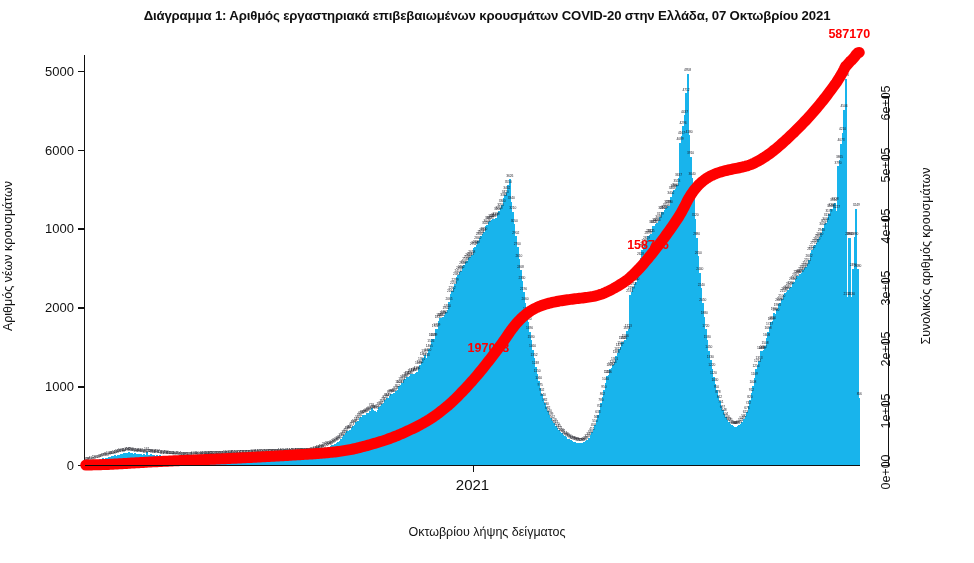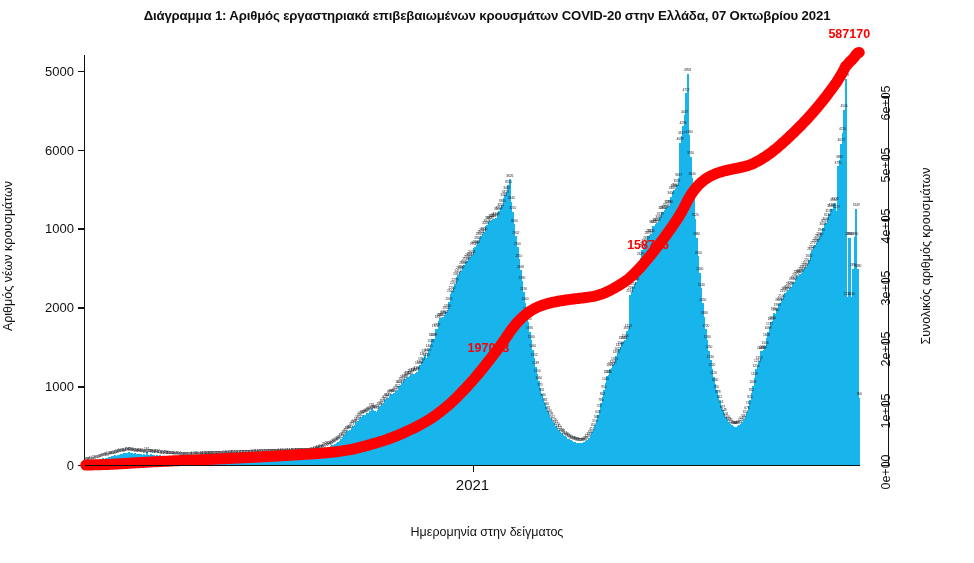--- a/index.html
+++ b/index.html
@@ -1167,18 +1167,18 @@
     </svg>
   </div>
 
   <div id="axis-bottom">
     <div class="spine"></div>
   <div class="xtick" style="left: 387.5px;">
         <div class="mark"></div>
         <div class="lbl">2021</div>
       </div>
     </div>
-  <div id="xlabel">Ημερομηνία στην δείγματος</div>
+  <div id="xlabel">Οκτωβρίου λήψης δείγματος</div>
 
 <div class="annot" style="left: 488.456px; top: 341.252px;">197078</div>
     <div class="annot" style="left: 648.015px; top: 238.399px;">158726</div>
     <div class="annot" style="left: 849.24px; top: 26.5078px;">587170</div>
   </div>
 
 </body></html>

